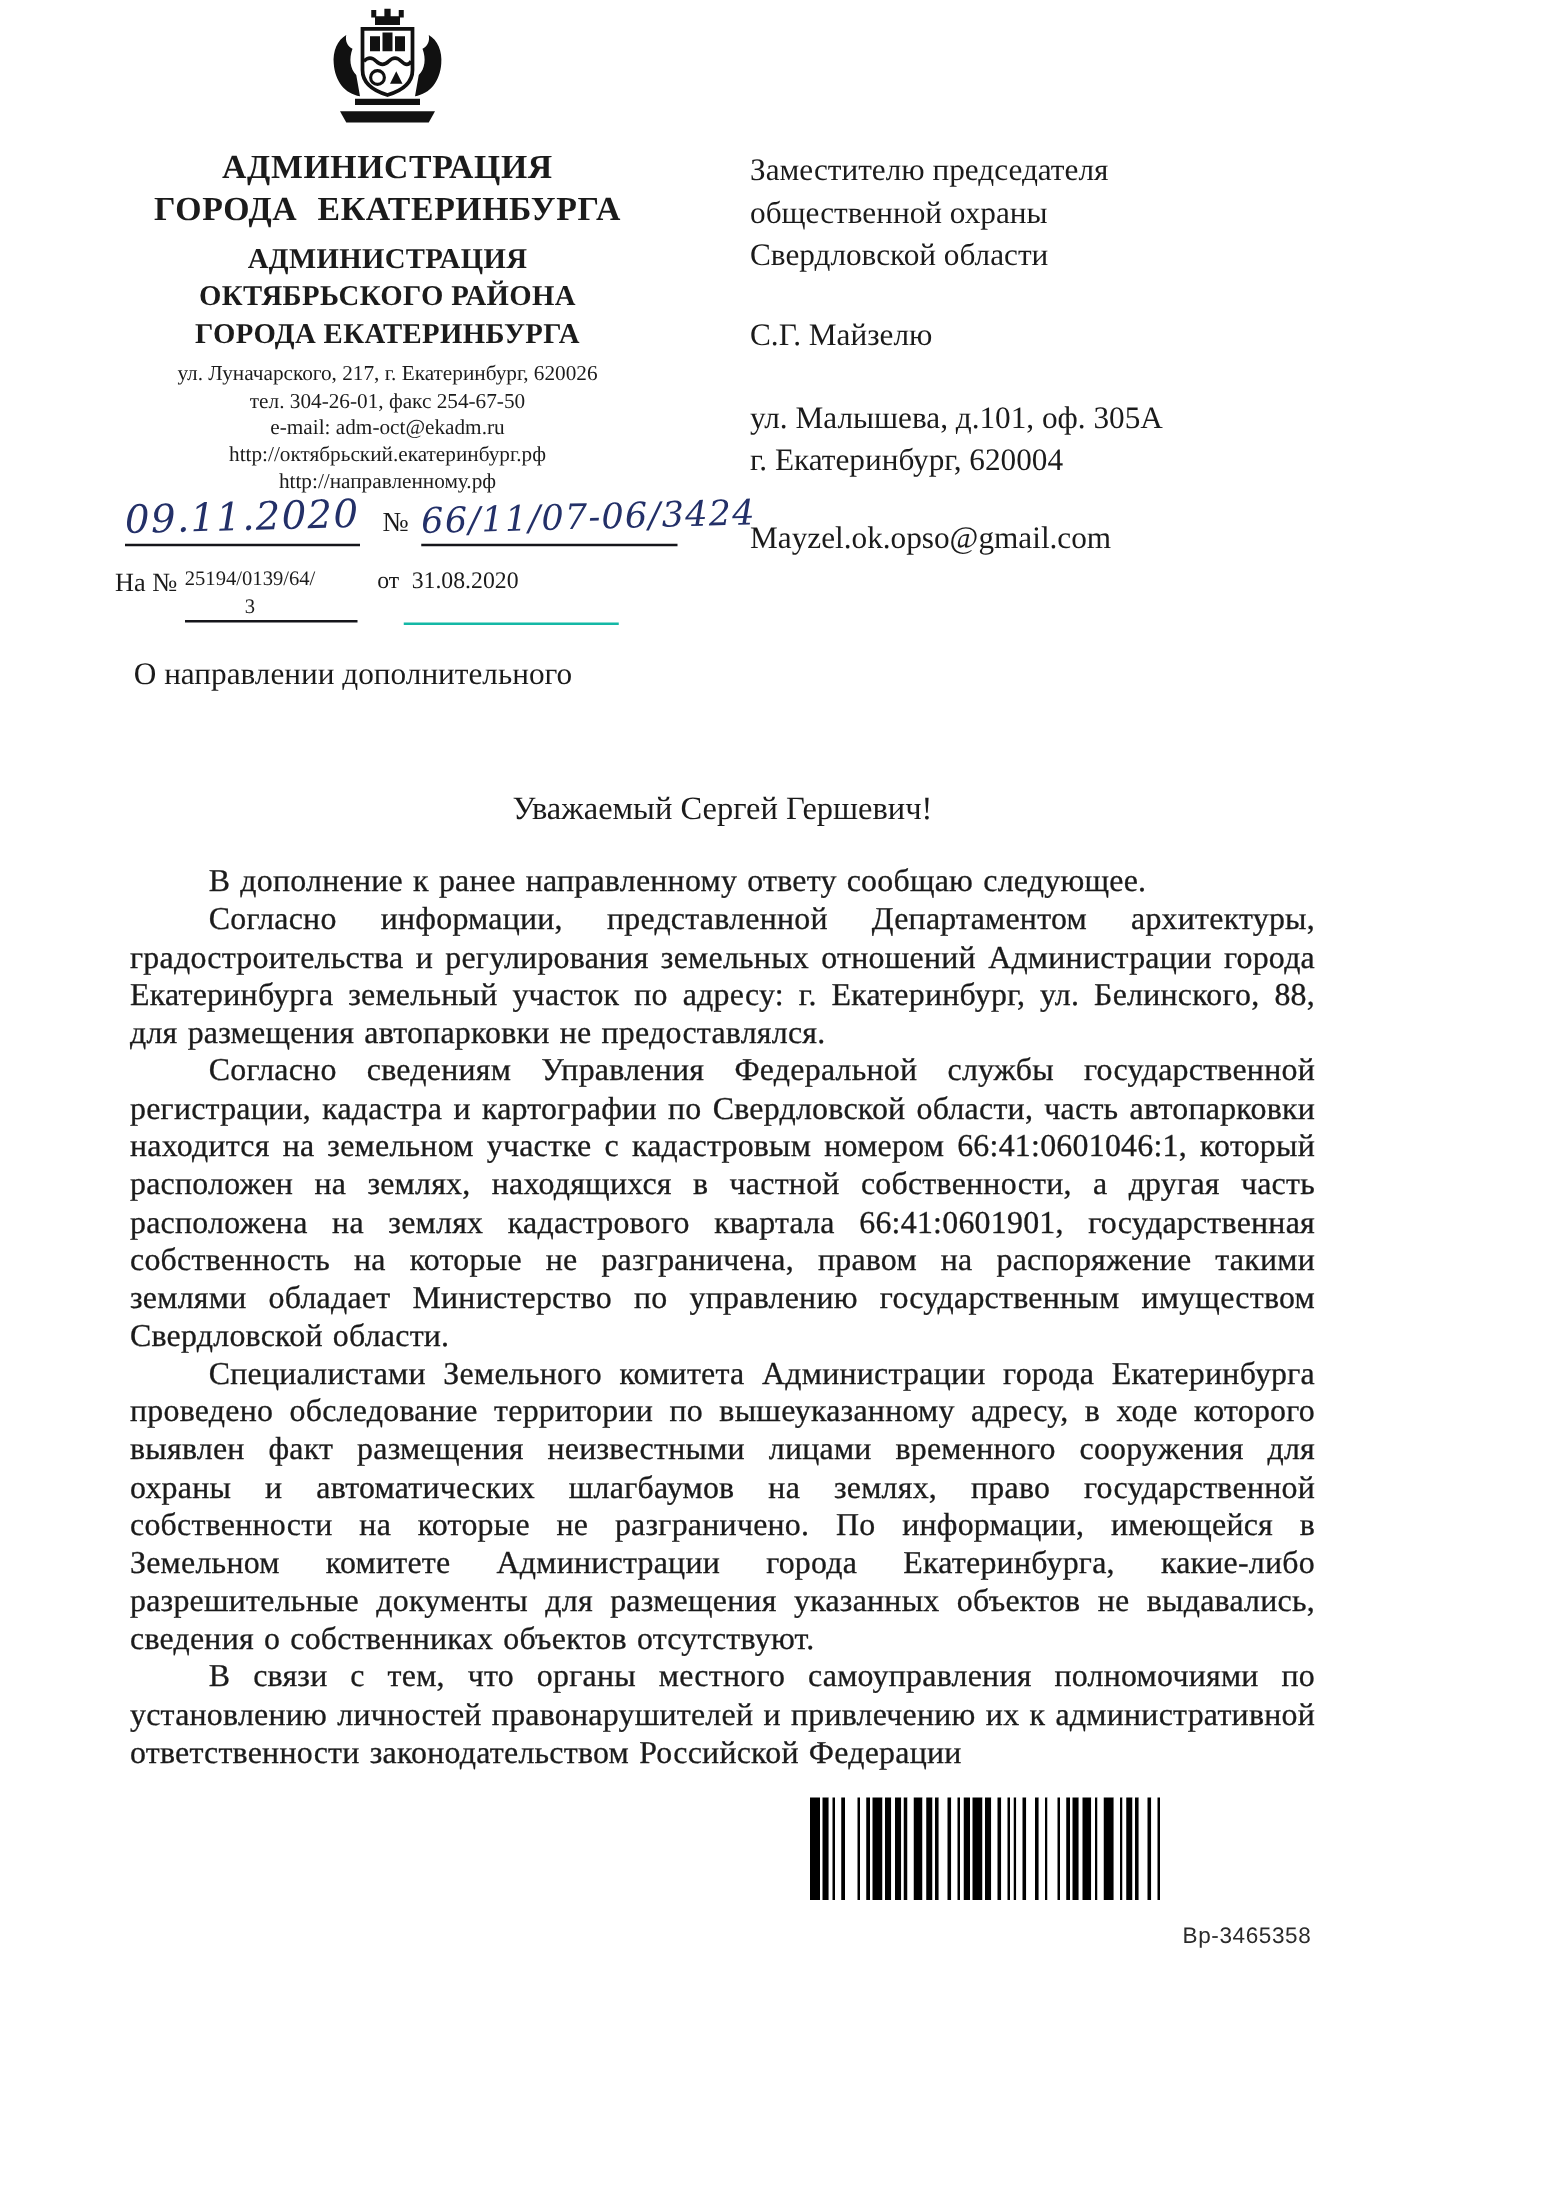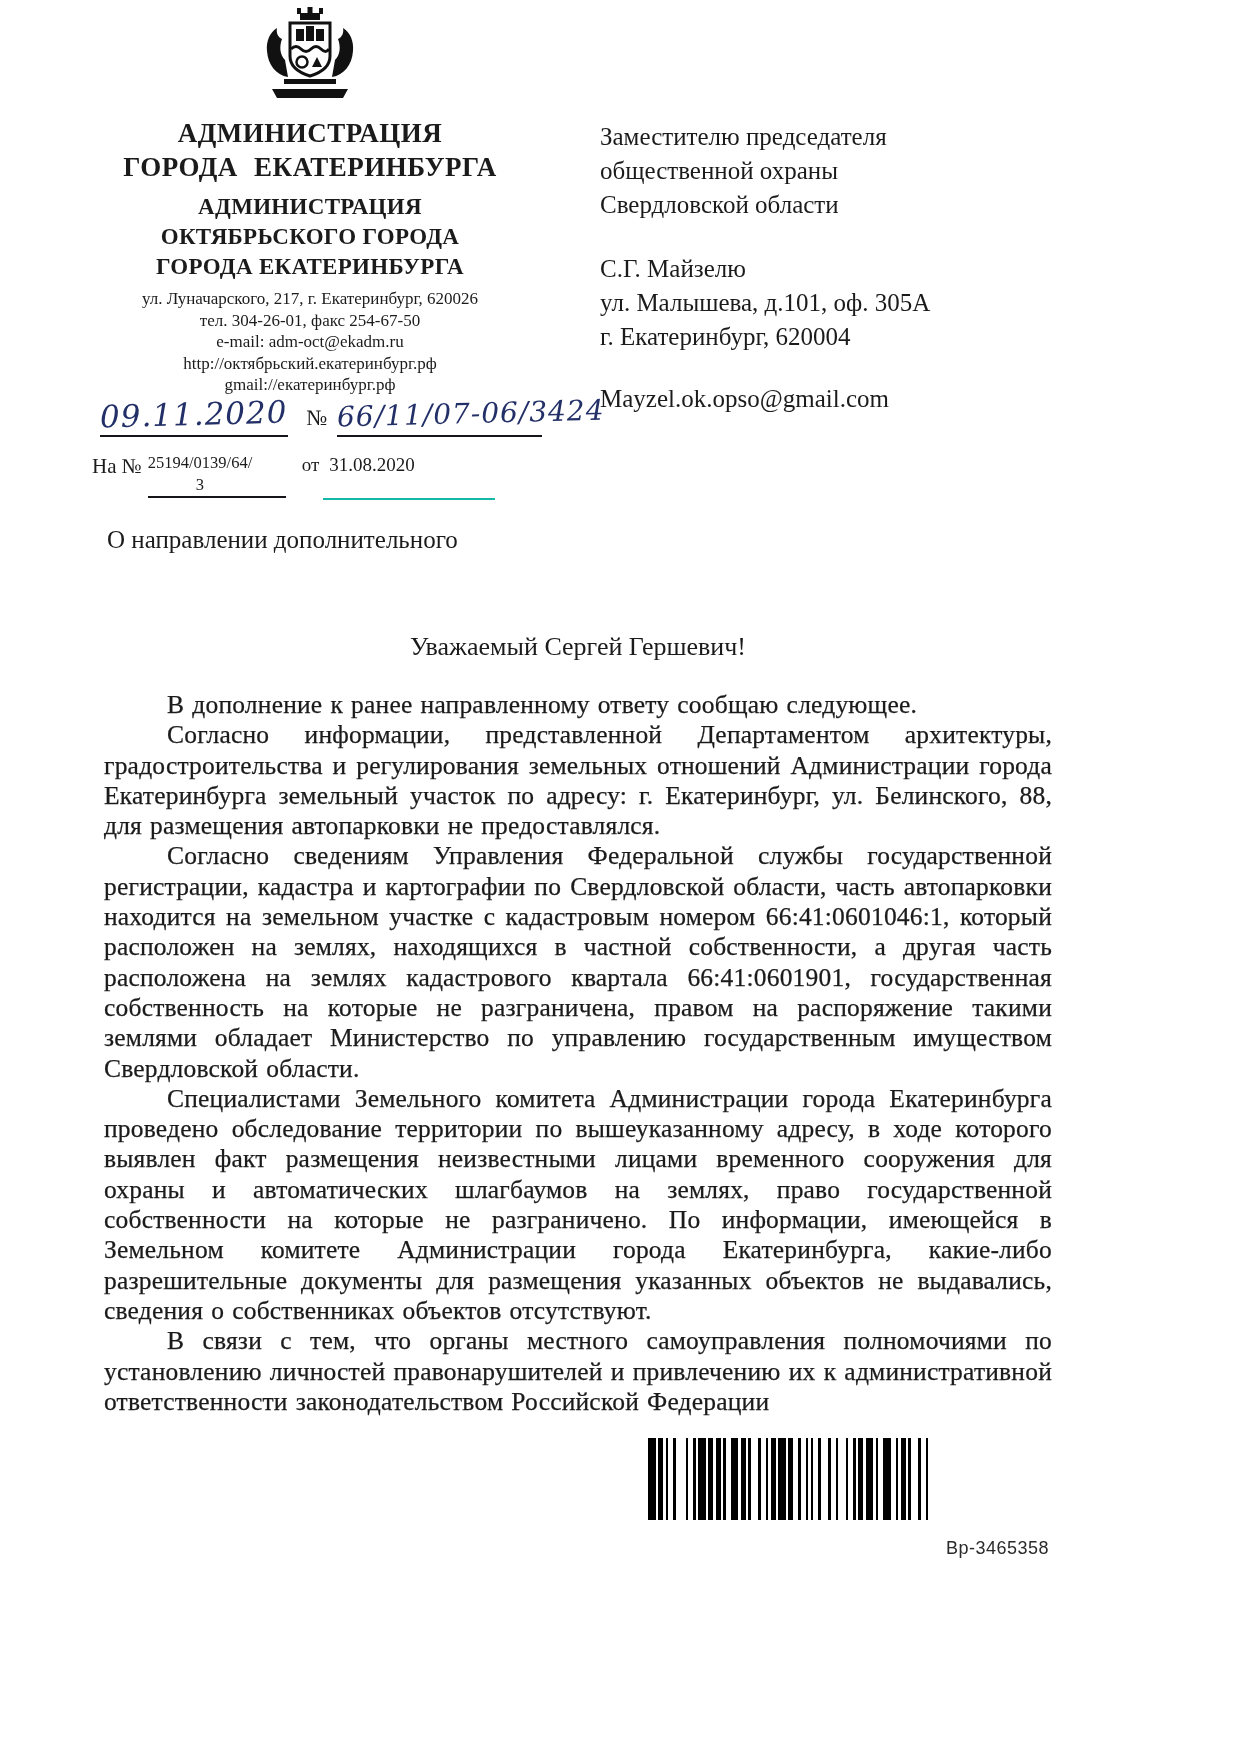--- a/index.html
+++ b/index.html
@@ -76,21 +76,21 @@
     left: 107px; top: 522px; width: 430px;
     font-size: 25px; line-height: 35px;
   }
 
   
   .recipient {
     left: 600px; top: 120px; width: 480px;
     font-size: 25px; line-height: 34px;
   }
   .recipient .name  { margin-top: 30px; }
-  .recipient .addr  { }
+  .recipient .addr  { margin-top: 32px; }
   .recipient .email { margin-top: 28px; }
 
   
   .doc-body { left: 104px; top: 632px; width: 948px; }
   .salutation {
     text-align: center; font-size: 26px; margin: 0 0 28px 0;
   }
   .doc-body p {
     margin: 0;
     text-align: justify;
@@ -140,30 +140,30 @@
     </svg>
   </div>
 
   <div class="abs org-main">
     <div>АДМИНИСТРАЦИЯ</div>
     <div class="wide">ГОРОДА ЕКАТЕРИНБУРГА</div>
   </div>
 
   <div class="abs org-district">
     <div>АДМИНИСТРАЦИЯ</div>
-    <div>ОКТЯБРЬСКОГО ГОРОДА</div>
+    <div>ОКТЯБРЬСКОГО РАЙОНА</div>
     <div>ГОРОДА ЕКАТЕРИНБУРГА</div>
   </div>
 
   <div class="abs contacts">
     <div>ул. Луначарского, 217, г. Екатеринбург, 620026</div>
     <div>тел. 304-26-01, факс 254-67-50</div>
     <div>e-mail: adm-oct@ekadm.ru</div>
     <div>http://октябрьский.екатеринбург.рф</div>
-    <div>gmail://екатеринбург.рф</div>
+    <div>http://направленному.рф</div>
   </div>
 
   <div class="abs ref-row1">
     <span class="u-line ref-date">
       <span class="hw hw-date">09.11.2020</span>
     </span>
     <span class="no-sign">№</span>
     <span class="u-line ref-num">
       <span class="hw hw-num">66/11/07-06/3424</span>
     </span>

